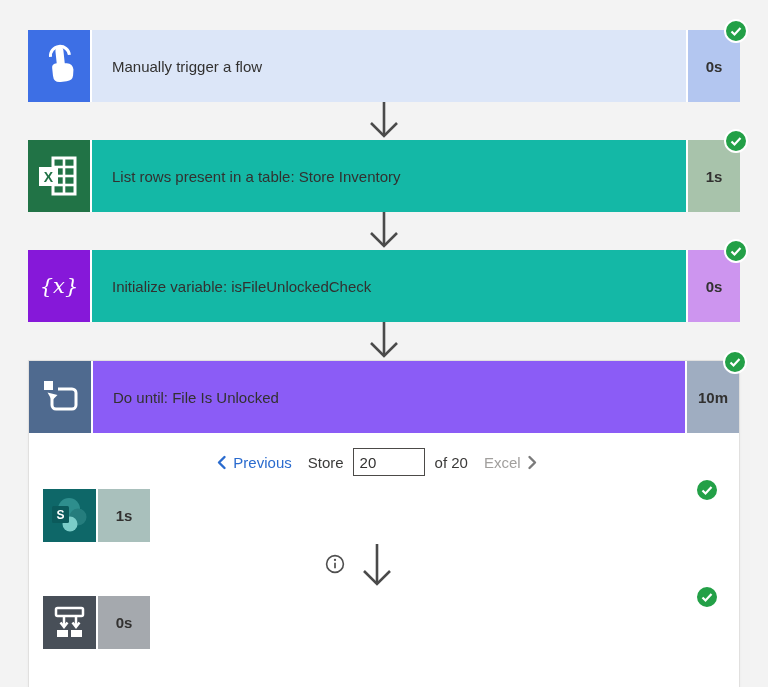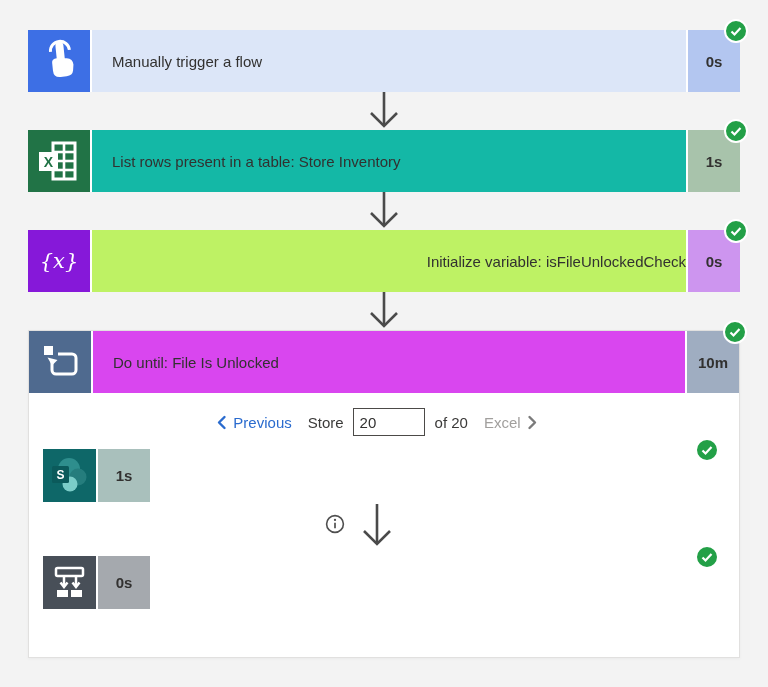--- a/index.html
+++ b/index.html
@@ -11,36 +11,36 @@
   }
   .flow-col{width:712px;margin:30px 0 0 28px;}
   
   .card{
     position:relative;
     display:flex;
     gap:2px;
     background:#fff;
     align-items:stretch;
   }
-  .card.outer{height:62px;}
+  .card.outer{height:72px;}
   .card.inner{height:53px;}
   .card .icon{flex:0 0 auto;display:flex;align-items:center;justify-content:center;}
   .card.outer .icon{width:62px;}
   .card.inner .icon{width:53px;}
   .card .body{flex:1 1 auto;display:flex;align-items:center;}
   .card .title{padding-left:20px;font-size:15px;color:#323130;}
   .card .dur{
     flex:0 0 52px;display:flex;align-items:center;justify-content:center;
     font-size:15px;color:#323130;font-weight:bold;
   }
   
   .trigger  .icon{background:#3d6fe5;} .trigger  .body{background:#dce6f8;} .trigger  .dur{background:#b3c6f0;}
   .excel    .icon{background:#217346;} .excel    .body{background:#14b8a6;} .excel    .dur{background:#a8c3ab;}
-  .variable .icon{background:#8618d9;} .variable .body{background:#bef264;justify-content:flex-end;} .variable .dur{background:#cd95ef;}
-  .dountil  .icon{background:#4f6a8f;} .dountil  .body{background:#d946ef;} .dountil  .dur{background:#9fadc1;}
+  .variable .icon{background:#8618d9;} .variable .body{background:#14b8a6;} .variable .dur{background:#cd95ef;}
+  .dountil  .icon{background:#4f6a8f;} .dountil  .body{background:#8b5cf6;} .dountil  .dur{background:#9fadc1;}
   .spoint   .icon{background:#0e6768;} .spoint   .body{background:#dde7e4;} .spoint   .dur{background:#a9c0bc;}
   .cond     .icon{background:#484f58;} .cond     .body{background:#dfe0e2;} .cond     .dur{background:#a5a9ae;}
   
   .badge{
     position:absolute;top:-11px;right:-8px;width:20px;height:20px;
     border:2px solid #fff;border-radius:50%;background:#23a047;
     display:flex;align-items:center;justify-content:center;z-index:3;
   }
   
   .connector{height:38px;display:flex;justify-content:center;align-items:flex-start;position:relative;}

